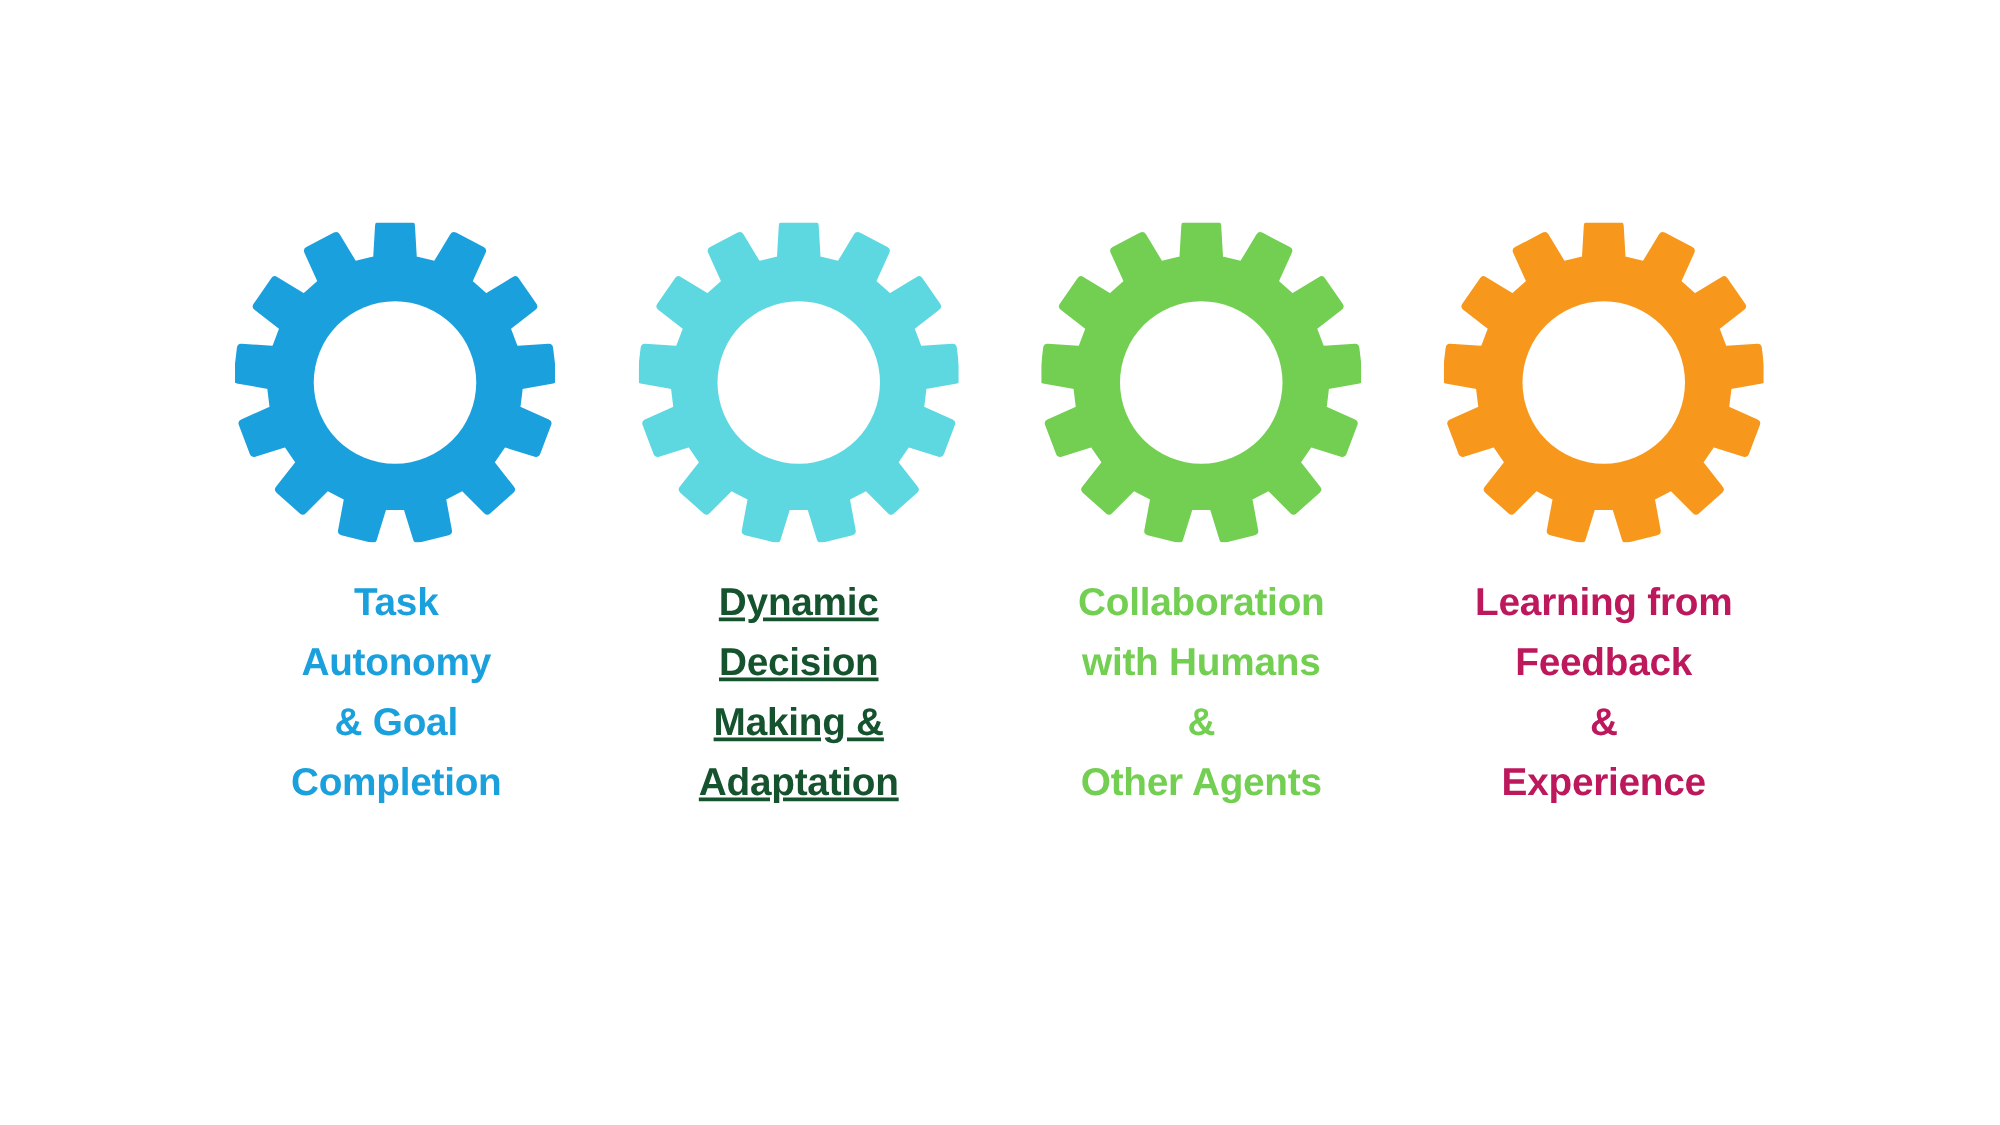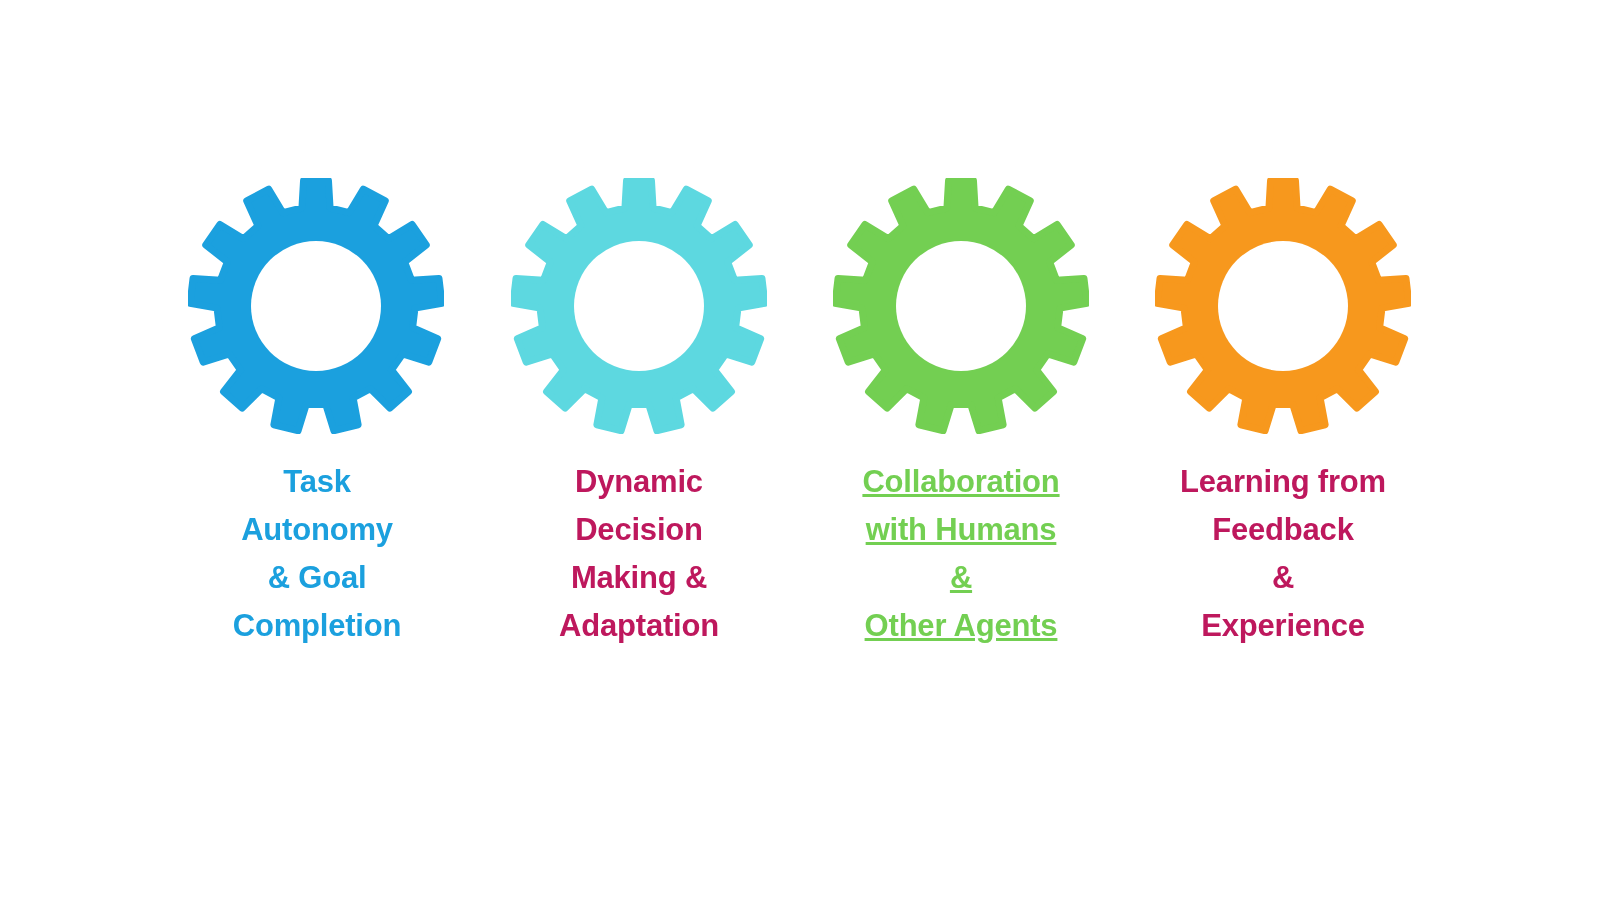--- a/index.html
+++ b/index.html
@@ -94,39 +94,39 @@
           <svg class="gear-svg" viewBox="-128 -128 256 256">
             <defs>
               <mask id="gear-hole-1">
                 <rect x="-128" y="-128" width="256" height="256" fill="#fff"></rect>
                 <circle cx="0" cy="0" r="65" fill="#000"></circle>
               </mask>
             </defs>
             <path d="M-12.46,-125.38L12.46,-125.38L14.07,-98.00L33.08,-93.31L47.23,-116.81L69.30,-105.23L58.00,-80.23L72.66,-67.25L96.11,-81.48L110.27,-60.97L88.64,-44.09L95.59,-25.78L122.97,-27.49L125.97,-2.74L98.98,2.15L96.62,21.60L121.65,32.81L112.81,56.11L86.64,47.90L75.51,64.02L92.47,85.58L73.81,102.11L54.45,82.68L37.11,91.78L42.11,118.76L17.90,124.72L9.79,98.51L-9.79,98.51L-17.90,124.72L-42.11,118.76L-37.11,91.78L-54.45,82.68L-73.81,102.11L-92.47,85.58L-75.51,64.02L-86.64,47.90L-112.81,56.11L-121.65,32.81L-96.62,21.60L-98.98,2.15L-125.97,-2.74L-122.97,-27.49L-95.59,-25.78L-88.64,-44.09L-110.27,-60.97L-96.11,-81.48L-72.66,-67.25L-58.00,-80.23L-69.30,-105.23L-47.23,-116.81L-33.08,-93.31L-14.07,-98.00Z" fill="#5DD8E0" stroke="#5DD8E0" stroke-width="7" stroke-linejoin="round" mask="url(#gear-hole-1)"></path>
           </svg>
         </div>
-      <div class="caption" style="color: #be185d;">Dynamic
+      <div class="caption" style="color: #14532d; text-decoration: underline;">Dynamic
 Decision
 Making &amp;
 Adaptation</div>
     </div>
 
     <div class="column col-2">
       <div class="gear-wrap">
           <svg class="gear-svg" viewBox="-128 -128 256 256">
             <defs>
               <mask id="gear-hole-2">
                 <rect x="-128" y="-128" width="256" height="256" fill="#fff"></rect>
                 <circle cx="0" cy="0" r="65" fill="#000"></circle>
               </mask>
             </defs>
             <path d="M-12.46,-125.38L12.46,-125.38L14.07,-98.00L33.08,-93.31L47.23,-116.81L69.30,-105.23L58.00,-80.23L72.66,-67.25L96.11,-81.48L110.27,-60.97L88.64,-44.09L95.59,-25.78L122.97,-27.49L125.97,-2.74L98.98,2.15L96.62,21.60L121.65,32.81L112.81,56.11L86.64,47.90L75.51,64.02L92.47,85.58L73.81,102.11L54.45,82.68L37.11,91.78L42.11,118.76L17.90,124.72L9.79,98.51L-9.79,98.51L-17.90,124.72L-42.11,118.76L-37.11,91.78L-54.45,82.68L-73.81,102.11L-92.47,85.58L-75.51,64.02L-86.64,47.90L-112.81,56.11L-121.65,32.81L-96.62,21.60L-98.98,2.15L-125.97,-2.74L-122.97,-27.49L-95.59,-25.78L-88.64,-44.09L-110.27,-60.97L-96.11,-81.48L-72.66,-67.25L-58.00,-80.23L-69.30,-105.23L-47.23,-116.81L-33.08,-93.31L-14.07,-98.00Z" fill="#73CF52" stroke="#73CF52" stroke-width="7" stroke-linejoin="round" mask="url(#gear-hole-2)"></path>
           </svg>
         </div>
-      <div class="caption" style="color: rgb(115, 207, 82); text-decoration: underline;">Collaboration
+      <div class="caption" style="color: rgb(115, 207, 82);">Collaboration
 with Humans
 &amp;
 Other Agents</div>
     </div>
 
     <div class="column col-3">
       <div class="gear-wrap">
           <svg class="gear-svg" viewBox="-128 -128 256 256">
             <defs>
               <mask id="gear-hole-3">

